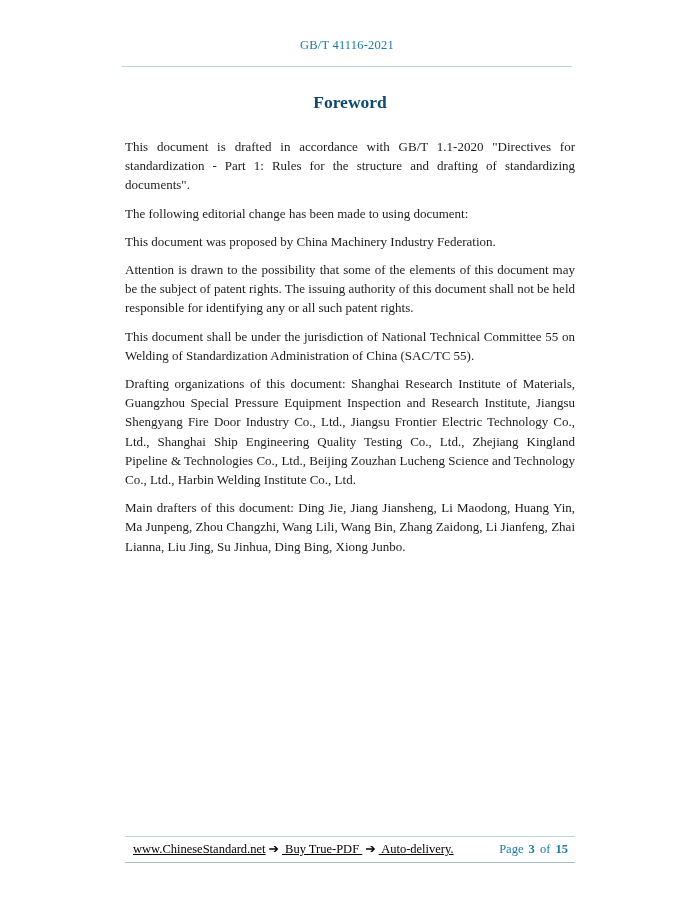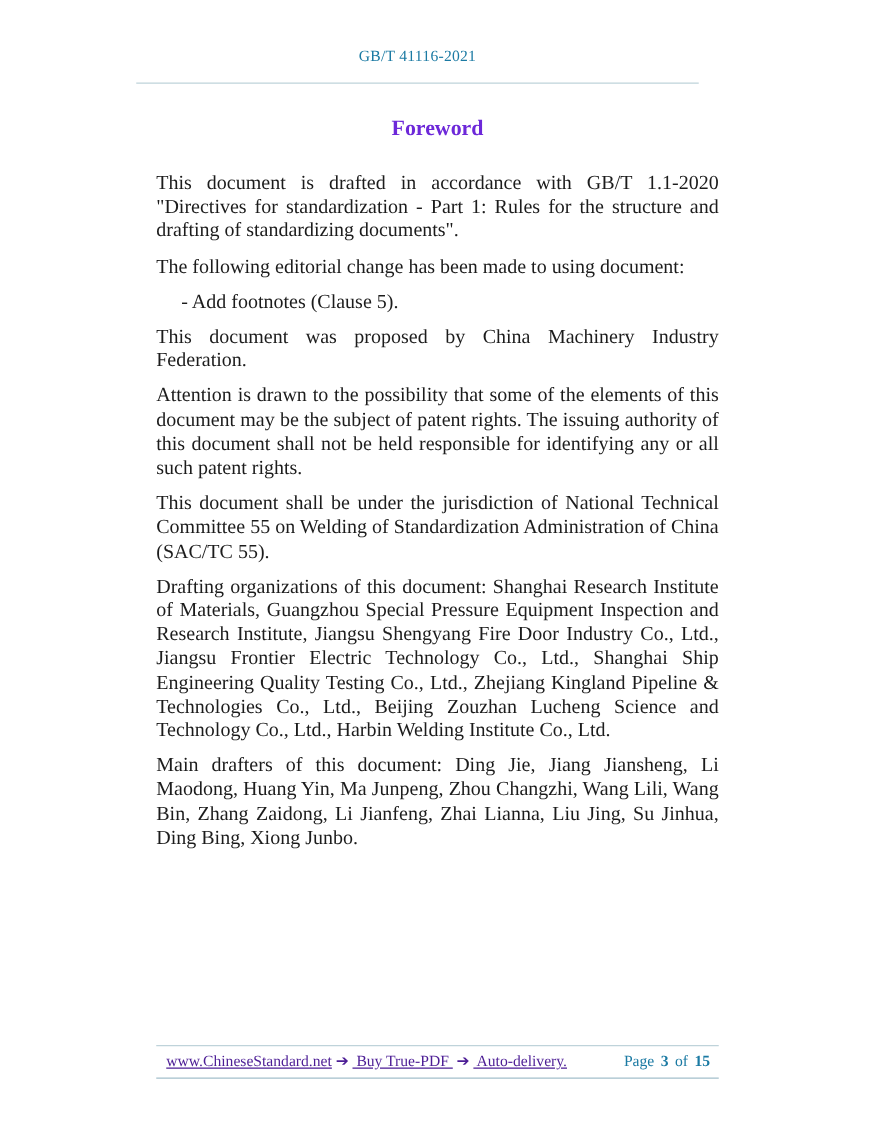--- a/index.html
+++ b/index.html
@@ -13,21 +13,21 @@
     overflow: hidden;
   }
   .page {
     position: absolute;
     inset: 0;
     background: #ffffff;
   }
   .doc-header {
     position: absolute;
     top: 0;
-    left: 109px;
+    left: 122px;
     width: 450px;
     text-align: center;
     padding-top: 38px;
     padding-bottom: 13px;
     border-bottom: 1px solid #bfd3da;
   }
   .doc-number {
     color: #1b7aa3;
     font-size: 12.5px;
     letter-spacing: 0.2px;
@@ -35,26 +35,26 @@
   .doc-body {
     position: absolute;
     top: 88px;
     left: 125px;
     width: 450px;
   }
   .title {
     text-align: center;
     font-size: 17.5px;
     font-weight: bold;
-    color: #6d28d9;
+    color: #0c4a6e;
     margin-top: 4px;
     margin-bottom: 24px;
   }
   .para {
-    font-size: 16px;
+    font-size: 13px;
     line-height: 19.2px;
     text-align: justify;
     margin-bottom: 9px;
   }
   .list-item {
     padding-left: 27px;
     text-indent: -7px;
     text-align: justify;
   }
   .doc-footer {
@@ -65,21 +65,21 @@
     border-top: 1px solid #bfd3da;
     border-bottom: 1px solid #a4c0cb;
     padding: 4px 6px 5px 8px;
     display: flex;
     justify-content: space-between;
     align-items: baseline;
     font-size: 12.5px;
     color: #1b7aa3;
   }
   .footer-link {
-    color: #4c1d95;
+    color: #000000;
     text-decoration: underline;
     cursor: pointer;
   }
   .footer-link span { white-space: pre; }
   .arrow { padding: 0 3px; text-decoration: none; display: inline-block; }
   .page-indicator b { font-weight: bold; }
   .page-indicator span, .page-indicator b { padding: 0 1px; }
 </style>
 </head>
 <body>
@@ -88,21 +88,20 @@
 
   <header class="doc-header">
     <div class="doc-number">GB/T 41116-2021</div>
   </header>
 
   <main class="doc-body">
     <h1 class="title">Foreword</h1>
 
     <p class="para">This document is drafted in accordance with GB/T 1.1-2020 "Directives for standardization - Part 1: Rules for the structure and drafting of standardizing documents".</p>
     <p class="para">The following editorial change has been made to using document:</p>
-    <p class="para list-item">- Add footnotes (Clause 5).</p>
     <p class="para">This document was proposed by China Machinery Industry Federation.</p>
     <p class="para">Attention is drawn to the possibility that some of the elements of this document may be the subject of patent rights. The issuing authority of this document shall not be held responsible for identifying any or all such patent rights.</p>
     <p class="para">This document shall be under the jurisdiction of National Technical Committee 55 on Welding of Standardization Administration of China (SAC/TC 55).</p>
     <p class="para">Drafting organizations of this document: Shanghai Research Institute of Materials, Guangzhou Special Pressure Equipment Inspection and Research Institute, Jiangsu Shengyang Fire Door Industry Co., Ltd., Jiangsu Frontier Electric Technology Co., Ltd., Shanghai Ship Engineering Quality Testing Co., Ltd., Zhejiang Kingland Pipeline &amp; Technologies Co., Ltd., Beijing Zouzhan Lucheng Science and Technology Co., Ltd., Harbin Welding Institute Co., Ltd.</p>
     <p class="para">Main drafters of this document: Ding Jie, Jiang Jiansheng, Li Maodong, Huang Yin, Ma Junpeng, Zhou Changzhi, Wang Lili, Wang Bin, Zhang Zaidong, Li Jianfeng, Zhai Lianna, Liu Jing, Su Jinhua, Ding Bing, Xiong Junbo.</p>
   </main>
 
   <footer class="doc-footer">
     <a class="footer-link">
       <span>www.ChineseStandard.net</span><span class="arrow">➔</span><span> Buy True-PDF </span><span class="arrow">➔</span><span> Auto-delivery.</span>

